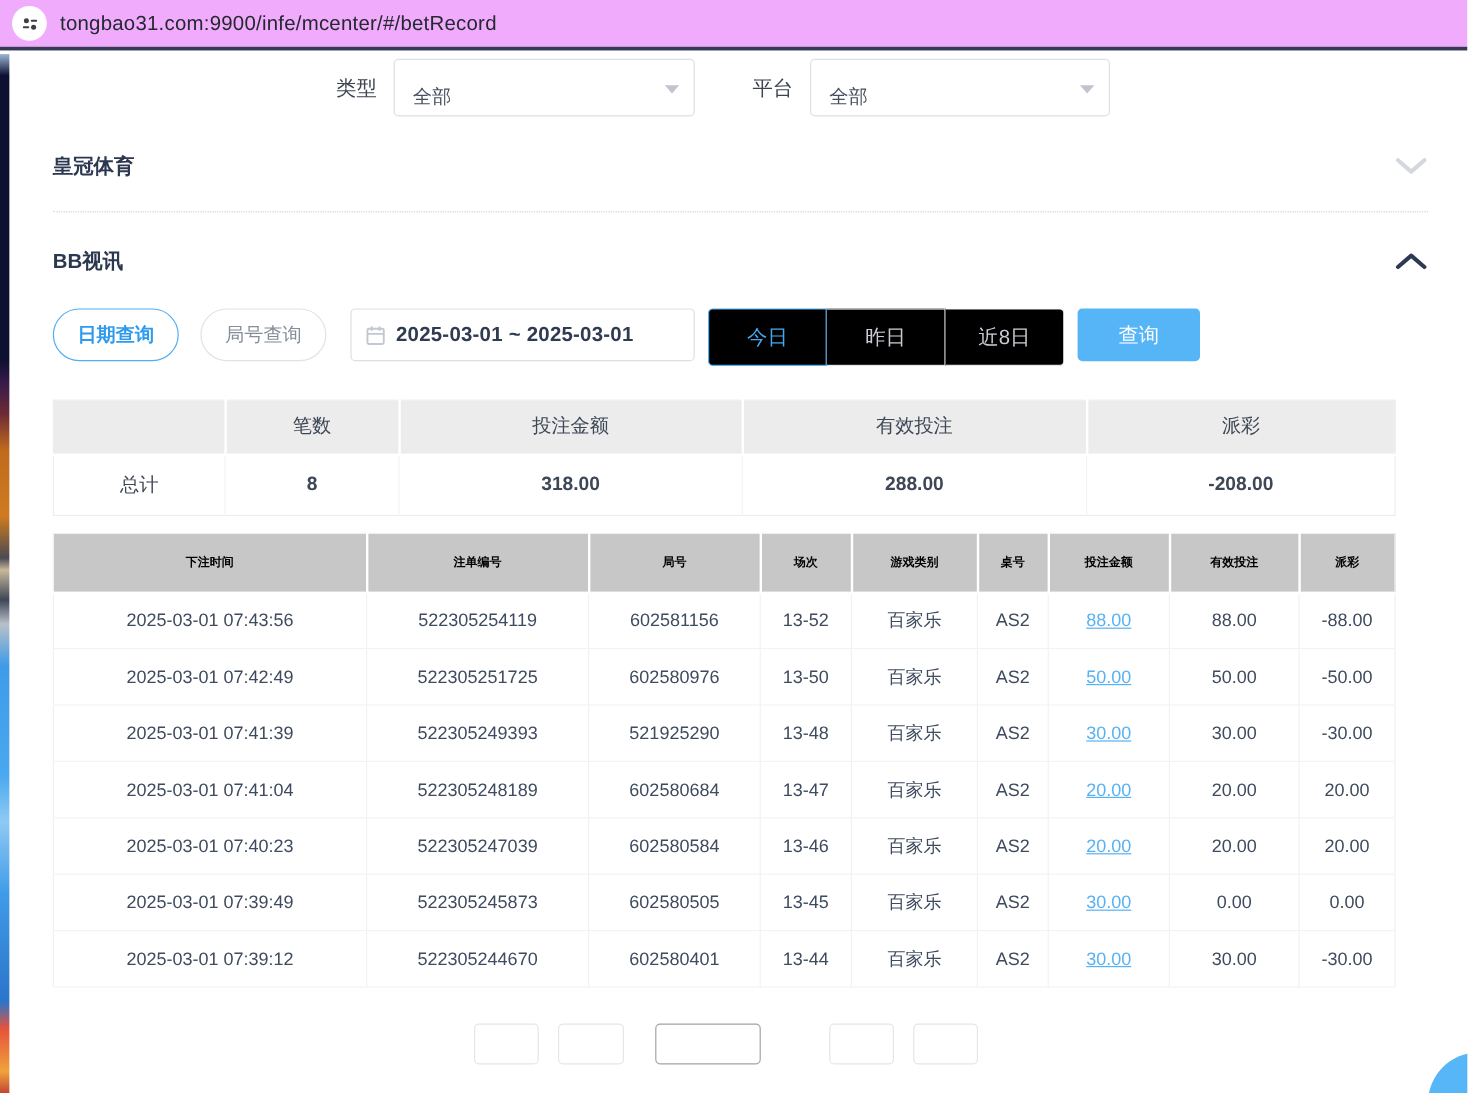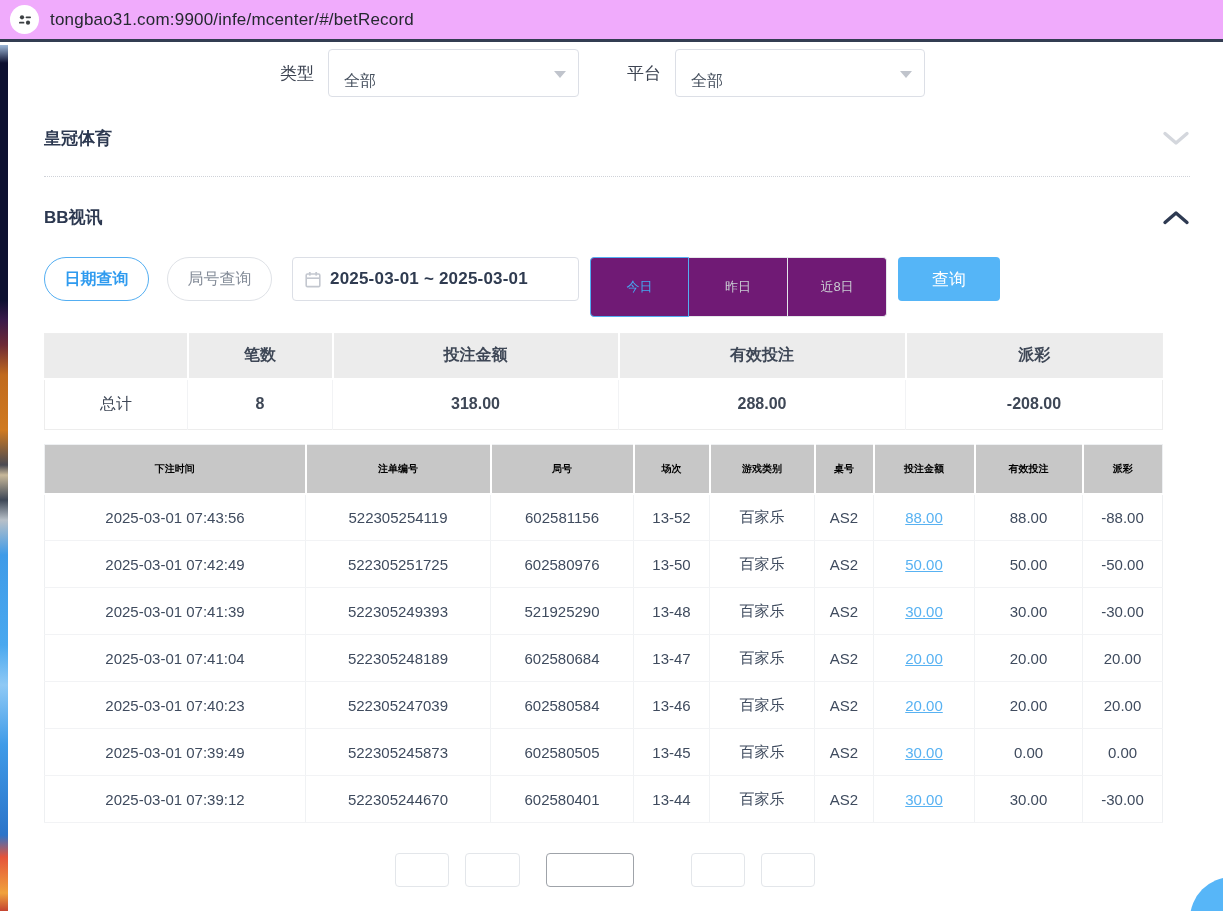--- a/index.html
+++ b/index.html
@@ -46,34 +46,34 @@
   
   .query-bar { margin-top:13px; display:flex; align-items:center; height:44px; }
   .pill { height:44px; border-radius:22px; background:#fff; font-size:16px; cursor:pointer;
     display:flex; align-items:center; justify-content:center; }
   .pill-active { width:105px; border:1px solid #53aef2; color:#2f9bef; font-weight:bold; }
   .pill-plain { width:105px; border:1px solid #dfe2e7; color:#858d99; margin-left:18px; }
   .date-input { margin-left:20px; width:287px; height:44px; border:1px solid #dcdfe6; border-radius:4px;
     display:flex; align-items:center; padding:0 12px; cursor:pointer; background:#fff; }
   .date-text { margin-left:9px; font-size:17px; font-weight:600; color:#2f3b50; letter-spacing:.2px; }
   .btn-group { margin-left:11px; display:flex; height:44px; border-radius:4px; }
-  .grp-btn { width:99px; height:60px; background:#701a75; font-size:13px; display:flex;
+  .grp-btn { width:99px; height:48px; background:#000000; font-size:17px; display:flex;
     align-items:center; justify-content:center; cursor:pointer; border:1px solid #e4e7ea; }
   .grp-btn.first { border-radius:4px 0 0 4px; }
   .grp-btn.last  { border-radius:0 4px 4px 0; border-left:none; }
   .grp-btn.mid   { border-left:none; }
   .grp-active { border:1px solid #53aef2 !important; color:#45a8f1; }
   .grp-plain  { color:#c9ccd2; }
   .primary-btn { margin-left:11px; width:102px; height:44px; background:#55b5f7; color:#fff;
     font-size:17px; border:none; border-radius:4px; cursor:pointer; }
 
   
   table { border-collapse:collapse; table-layout:fixed; }
   .summary { margin-top:32px; width:1118px; border:1px solid #ededed; }
-  .summary th { height:45px; background:#ececec; font-size:16px; font-weight:700; color:#3e4756;
+  .summary th { height:45px; background:#ececec; font-size:16px; font-weight:400; color:#3e4756;
     border-right:2px solid #fff; border-bottom:2px solid #fff; text-align:center; }
   .summary th:last-child { border-right:none; }
   .summary td { height:51px; background:#fff; text-align:center; font-size:16px; color:#3e4756;
     border-right:1px solid #f2f3f5; }
   .summary td:last-child { border-right:none; }
   .sum-num { font-size:17px; font-weight:600; color:#1c2430; }
 
   
   .detail { margin-top:14px; width:1118px; border:1px solid #eef0f2; }
   .detail th { height:49px; background:#c7c7c7; color:#000000; font-size:10px; font-weight:bold;

